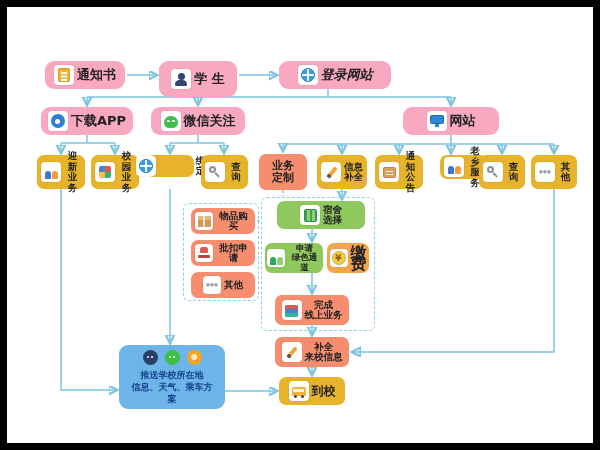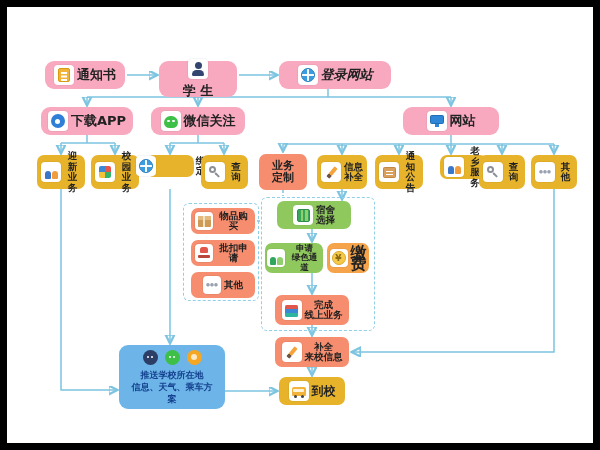--- a/index.html
+++ b/index.html
@@ -133,21 +133,21 @@
 
   <div class="region" style="left:176px;top:196px;width:74px;height:96px;"></div>
   <div class="region" style="left:254px;top:190px;width:112px;height:132px;"></div>
 
   <div class="node pink" style="left:38px;top:54px;width:80px;height:28px;">
     <span class="tile">
         <span class="mi mi-doc"></span>
       </span>
     <span class="lbl">通知书</span>
   </div>
-  <div class="node pink" style="left:152px;top:54px;width:78px;height:36px;flex-direction:column;">
+  <div class="node pink" style="left:152px;top:54px;width:78px;height:36px;">
     <span class="tile">
         <span class="mi mi-person"></span>
       </span>
     <span class="lbl">学 生</span>
   </div>
   <div class="node pink" style="left:272px;top:54px;width:112px;height:28px;font-style:italic;">
     <span class="tile">
         <span class="mi mi-globe"></span>
       </span>
     <span class="lbl">登录网站</span>
@@ -250,21 +250,21 @@
       </span>
     <span class="lbl">批扣申请</span>
   </div>
   <div class="node salmon" style="left:184px;top:265px;width:64px;height:26px;">
     <span class="tile sm">
         <span class="mi mi-ellipsis"></span>
       </span>
     <span class="lbl">其他</span>
   </div>
 
-  <div class="node greenbx" style="left:270px;top:194px;width:74px;height:28px;">
+  <div class="node greenbx" style="left:270px;top:194px;width:88px;height:28px;">
     <span class="tile">
         <span class="mi mi-bunk"></span>
       </span>
     <span class="lbl">宿舍
 选择</span>
   </div>
   <div class="node greenbx" style="left:258px;top:236px;width:58px;height:30px;font-size:8.5px;line-height:9.5px;padding:2px;">
     <span class="tile sm">
         <span class="mi mi-gpeople"></span>
       </span>

